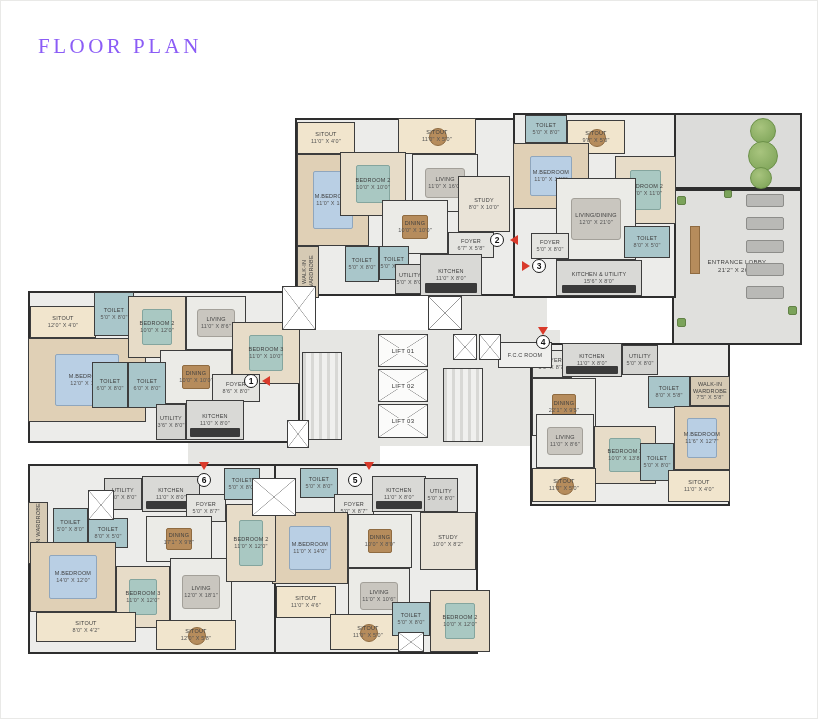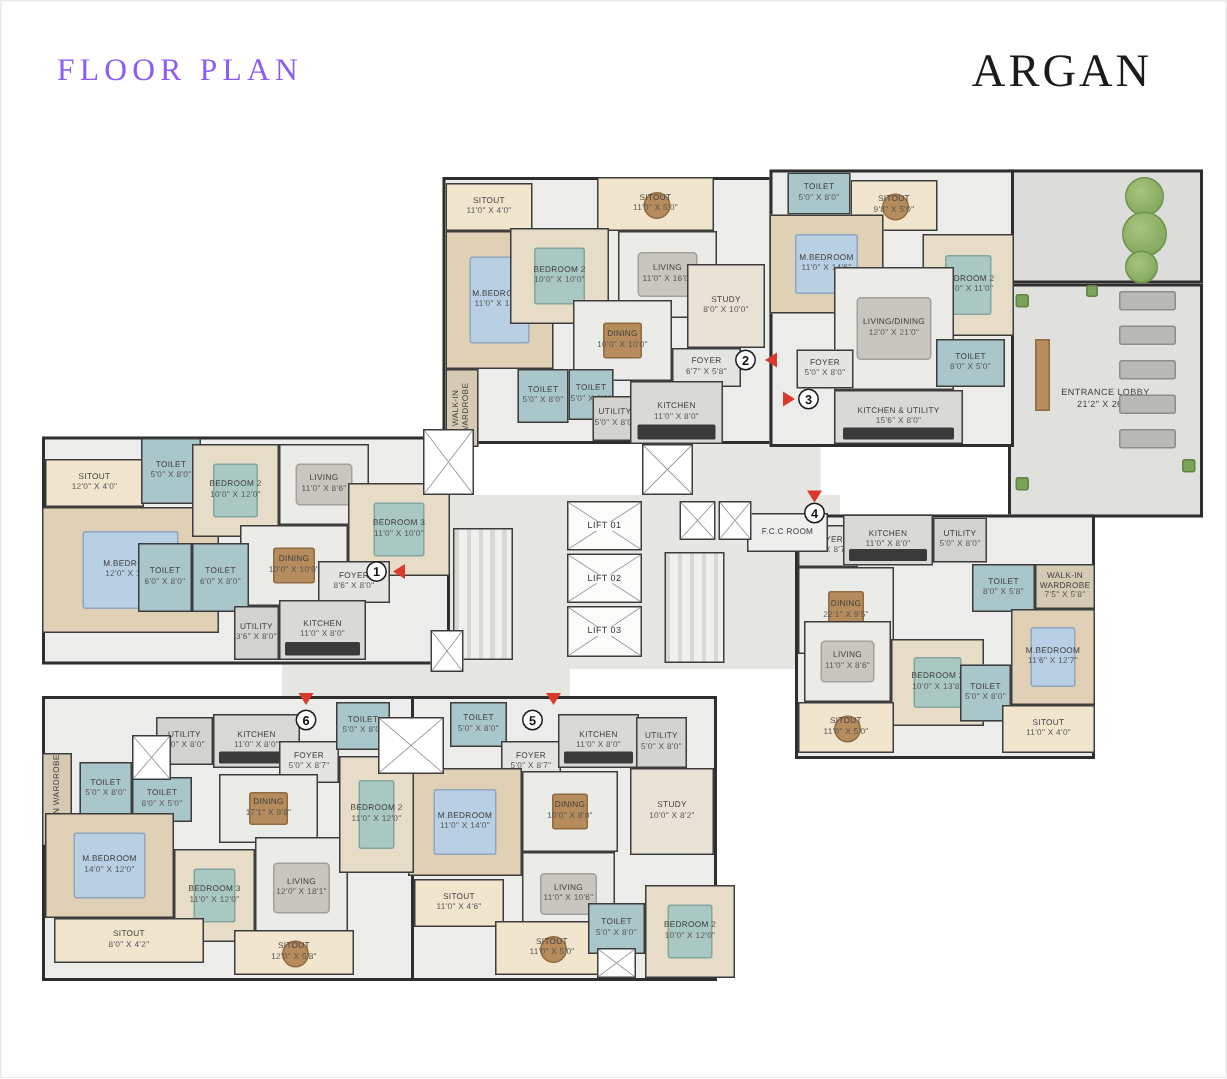--- a/index.html
+++ b/index.html
@@ -57,21 +57,20 @@
   .arrow.right{border-top:5px solid transparent;border-bottom:5px solid transparent;border-left:8px solid #d93a2b;}
   .arrow.down{border-left:5px solid transparent;border-right:5px solid transparent;border-top:8px solid #d93a2b;}
 </style>
 </head>
 <body>
 
 <div id="app">
   <div class="frame"></div>
   <div class="hdr-title">FLOOR PLAN</div>
   <div class="tower">
-    <div>ARGAN</div>
   </div>
   <div id="plan">
       <div class="abs corridor" style="left: 276px; top: 330px; width: 284px; height: 116px;"></div>
       <div class="abs corridor" style="left: 455px; top: 226px; width: 92px; height: 104px;"></div>
       <div class="abs corridor" style="left: 188px; top: 440px; width: 192px; height: 36px;"></div>
       <div class="abs deck" style="left: 672px; top: 113px; width: 130px; height: 76px;"></div>
       <div class="abs lobby" style="left: 672px; top: 189px; width: 130px; height: 156px;">
         <div class="lbl">ENTRANCE LOBBY<div>21'2" X 26'6"</div></div>
       </div>
       <div class="abs bench" style="left: 746px; top: 194px; width: 38px; height: 13px;"></div>

